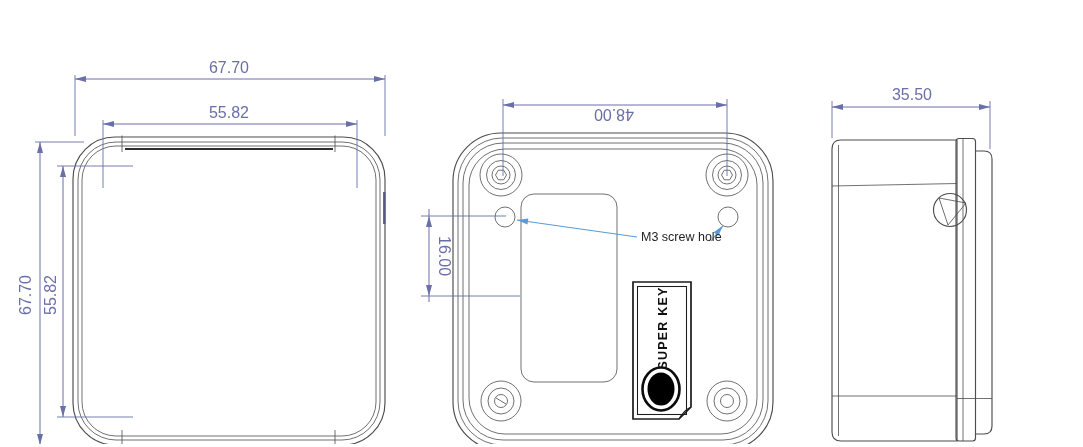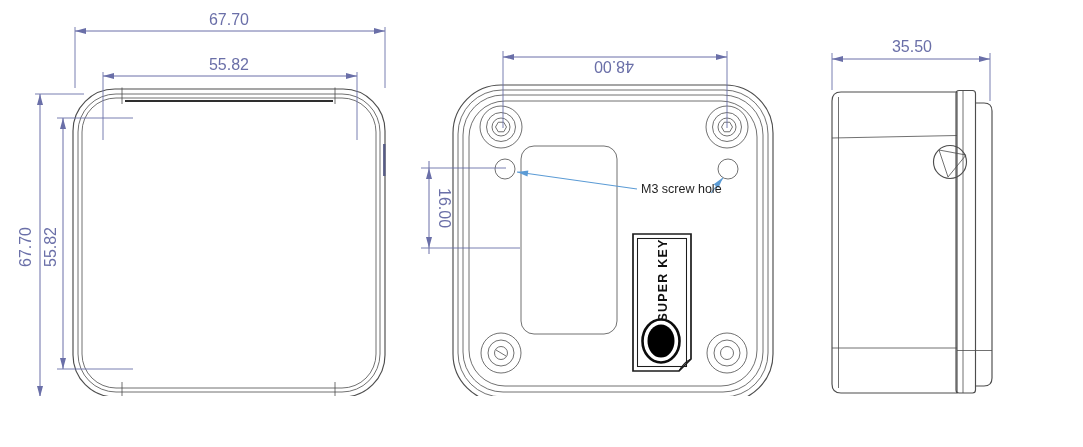--- a/index.html
+++ b/index.html
@@ -1,17 +1,17 @@
 <!DOCTYPE html>
 <html style="--background: #ffffff; --outline: #4d4d4d; --dim: #6a6fa8; --leader: #5b9bd5; --anno: #1f1f1f; --keyhole: #000000;"><head>
 <meta charset="utf-8">
 <style>
   html,body{margin:0;padding:0;background:var(--background,#fff);}
   .stage{position:relative;width:1083px;height:396px;background:var(--background,#fff);overflow:hidden;
-         font-family:"Liberation Sans",sans-serif;}
+         font-family:"Liberation Sans",sans-serif;margin-top:48px;}
   svg{position:absolute;left:0;top:0;}
   .outline{fill:none;stroke:var(--outline,#4d4d4d);stroke-width:1.15;}
   .outline-thin{fill:none;stroke:var(--outline,#4d4d4d);stroke-width:0.8;}
   .dark-line{stroke:#2e2e2e;stroke-width:2.2;fill:none;}
   .dark-blue-seg{stroke:#565b85;stroke-width:2.4;fill:none;}
   .dim-line{stroke:var(--dim,#6a6fa8);stroke-width:1;fill:none;}
   .ext-line{stroke:var(--dim,#6a6fa8);stroke-width:0.9;fill:none;}
   .dim-arrow{fill:var(--dim,#6a6fa8);stroke:none;}
   .dim-text{fill:var(--dim,#6a6fa8);font-size:16px;font-family:"Liberation Sans",sans-serif;}
   .leader{stroke:var(--leader,#5b9bd5);stroke-width:1.1;fill:none;}

